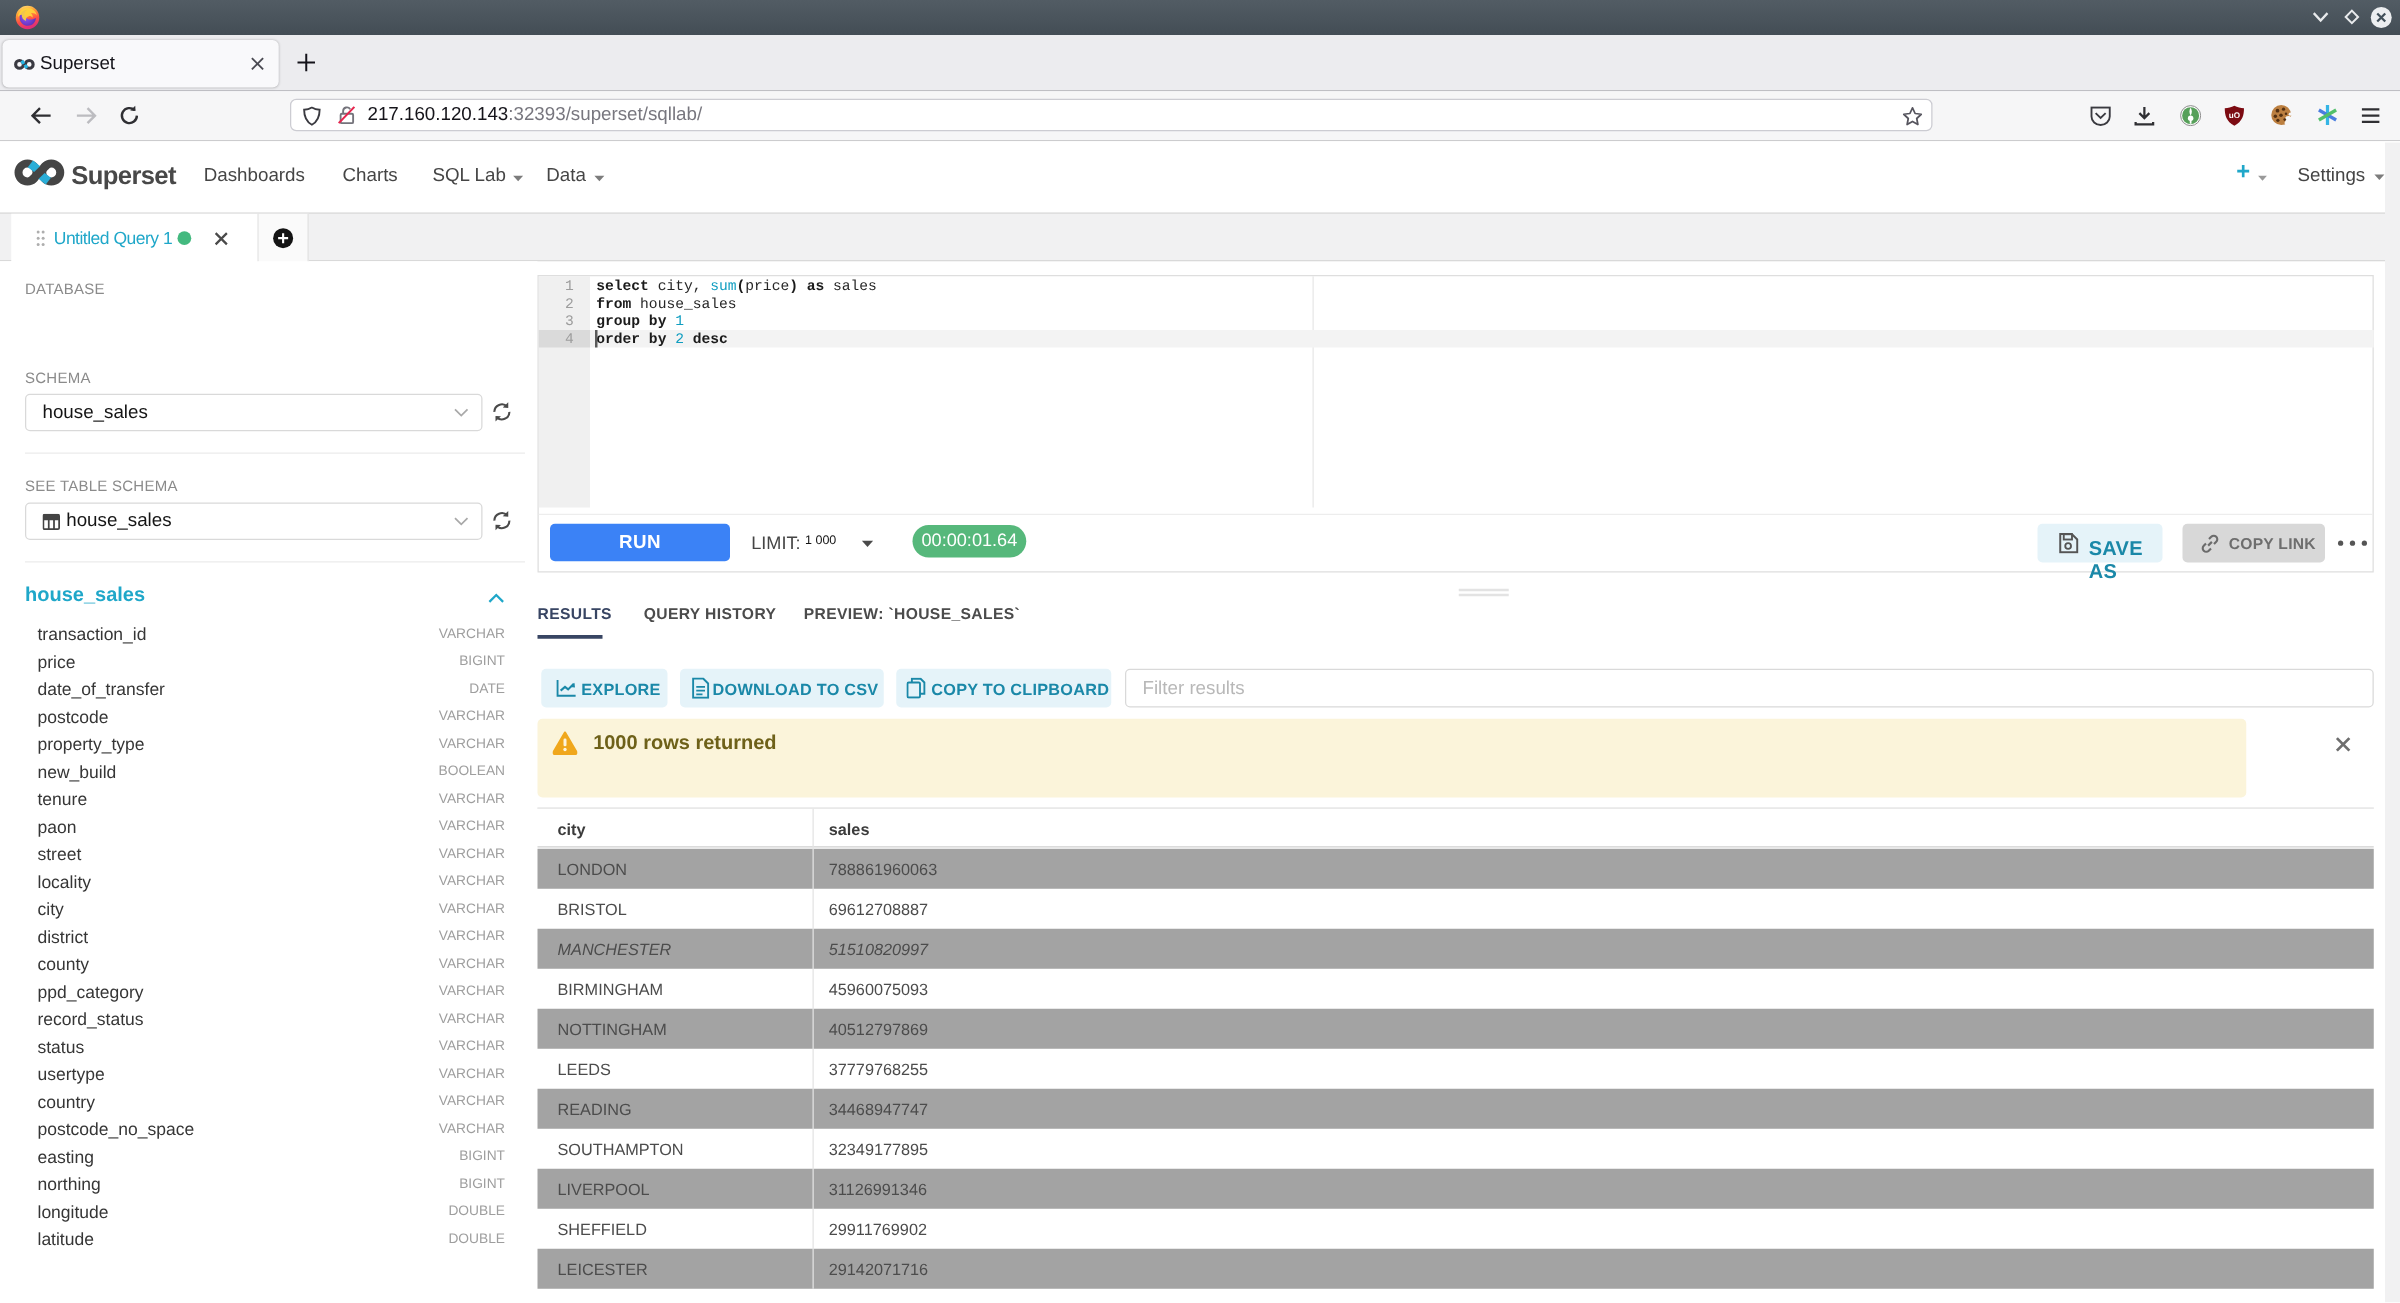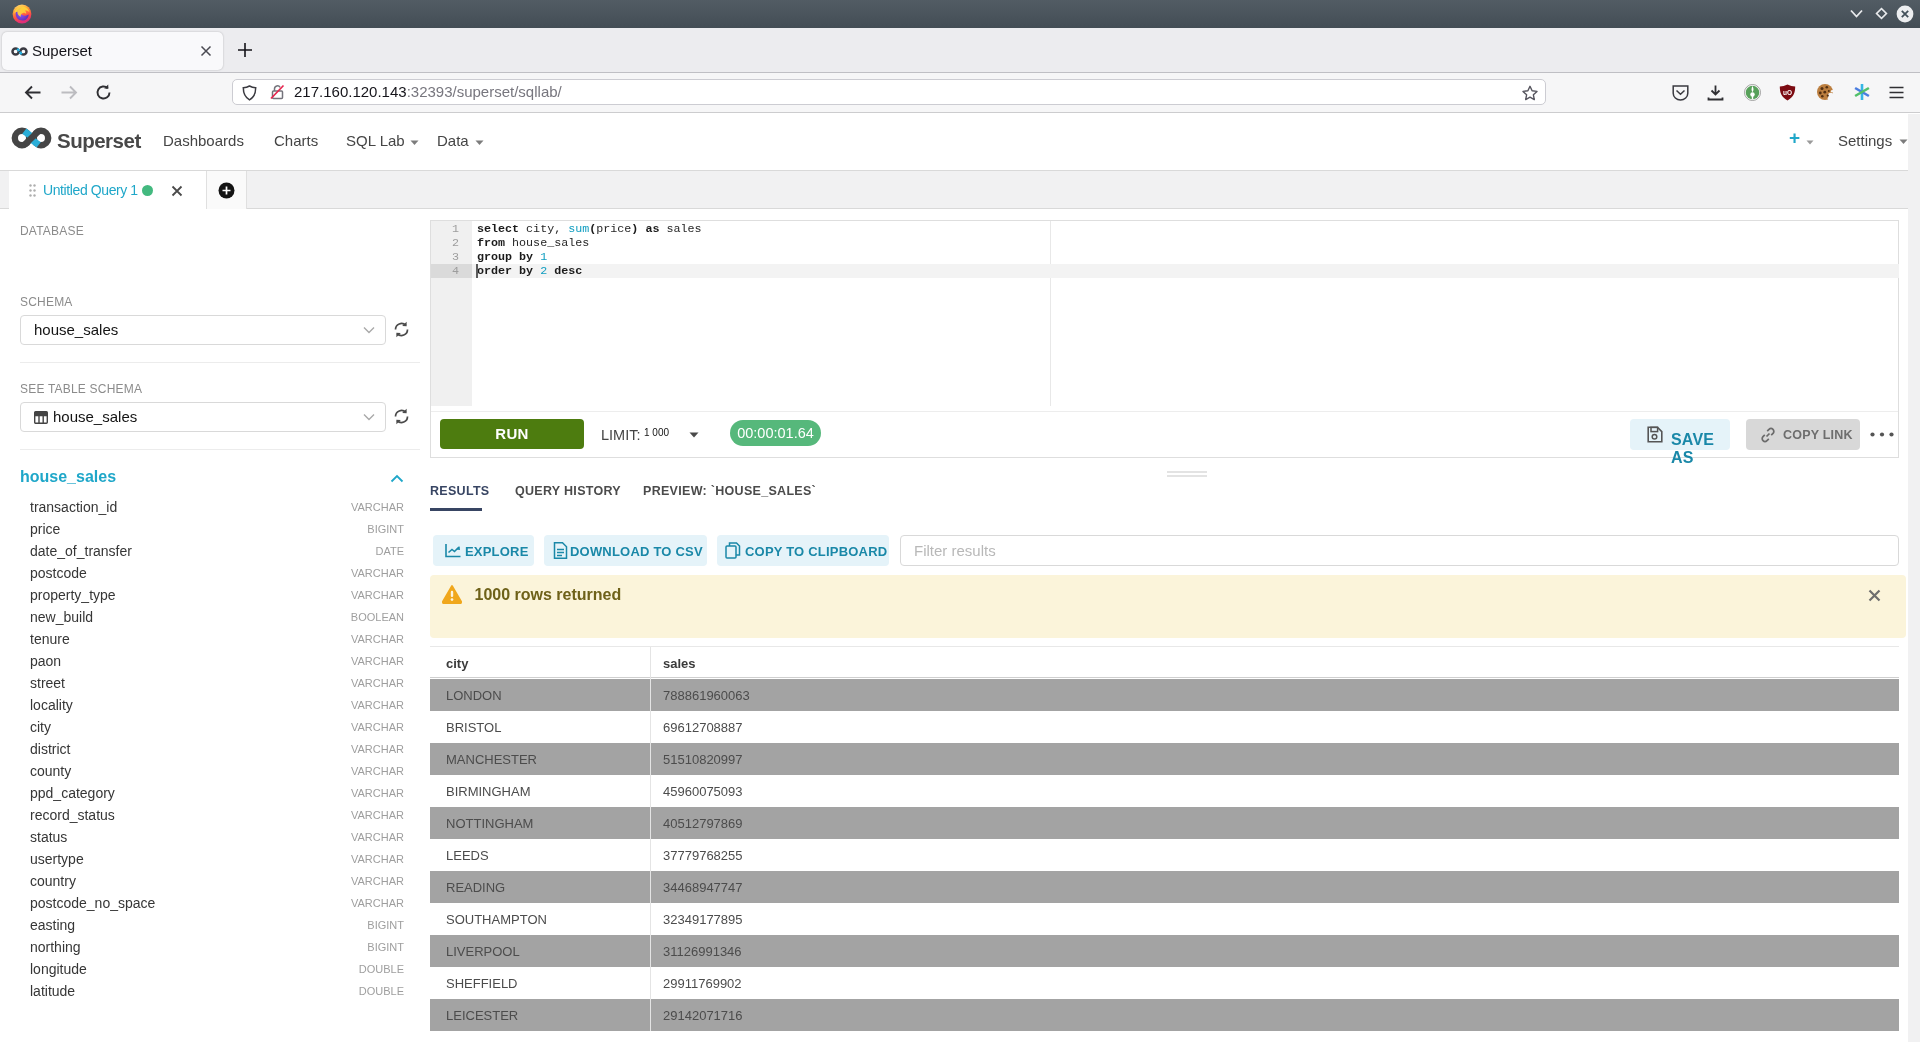--- a/index.html
+++ b/index.html
@@ -44,32 +44,32 @@
 .colt { width:374px; left:30px; text-align:right; font-size:11px; color:#9e9e9e; }
 
 
 #editorbox { left:430px; top:220px; width:1469px; height:238px; background:#fff;
   border:1px solid #dedede; }
 #gutter { left:0px; top:0px; width:41px; height:185px; background:#f0f0f0; }
 #gutter div { position:absolute; right:13px; font-family:"Liberation Mono",monospace; font-size:11.7px; color:#9d9d9d; }
 .codeline { left:46px; font-family:"Liberation Mono",monospace; font-size:11.7px; color:#262626; white-space:pre; }
 .codeline b { color:#1b1b1b; }
 .codeline .fn { color:#0f9dc0; font-weight:normal; }
-#runbtn { left:9px; top:198px; width:144px; height:30px; background:#4d7c0f; border-radius:4px;
+#runbtn { left:9px; top:198px; width:144px; height:30px; background:#3b82f6; border-radius:4px;
   color:#fff; font-weight:bold; font-size:15px; text-align:center; line-height:30px; letter-spacing:0.3px; }
 #timer { left:299px; top:199px; width:91px; height:26px; background:#56b87b; border-radius:13px;
   color:#fff; font-size:14.5px; text-align:center; line-height:26px; }
 
 
 .rtab { font-size:12.5px; font-weight:bold; letter-spacing:0.3px; }
 .bluebtn { top:535px; height:31px; background:#e5f3f9; border-radius:4px; color:#1a88a8;
   font-weight:bold; font-size:13px; letter-spacing:0.2px; }
 #filterbox { left:900px; top:535px; width:999px; height:31px; background:#fff;
   border:1px solid #d9d9d9; border-radius:4px; }
-#warnbox { left:430px; top:575px; width:1476px; height:63px; background:#fbf4da; border-radius:4px; }
+#warnbox { left:430px; top:575px; width:1367px; height:63px; background:#fbf4da; border-radius:4px; }
 #rtable { left:430px; top:646px; width:1469px; }
 #rtable .hdr { height:32px; border-top:1px solid #e8e8e8; border-bottom:1px solid #cfcfcf; background:#fff; }
 .trow { left:430px; width:1469px; height:32px; font-size:13px; color:#4c4c4c; }
 .trow.alt { background:#a3a3a3; }
 .trow .c1 { position:absolute; left:16px; top:9px; }
 .trow .c2 { position:absolute; left:233px; top:9px; }
 #scrollstrip { left:1908px; top:114px; width:12px; height:928px; background:#f1f1f2; }
 </style>
 </head>
 <body>
@@ -423,21 +423,21 @@
   </div>
 </div>
 <div class="abs trow alt" style="top:679px;">
     <span class="c1">LONDON</span>
     <span class="c2">788861960063</span>
   </div>
 <div class="abs trow" style="top:711px;">
     <span class="c1">BRISTOL</span>
     <span class="c2">69612708887</span>
   </div>
-<div class="abs trow alt" style="top:743px;">
+<div class="abs trow alt" style="top:743px;font-style:italic;">
     <span class="c1">MANCHESTER</span>
     <span class="c2">51510820997</span>
   </div>
 <div class="abs trow" style="top:775px;">
     <span class="c1">BIRMINGHAM</span>
     <span class="c2">45960075093</span>
   </div>
 <div class="abs trow alt" style="top:807px;">
     <span class="c1">NOTTINGHAM</span>
     <span class="c2">40512797869</span>

